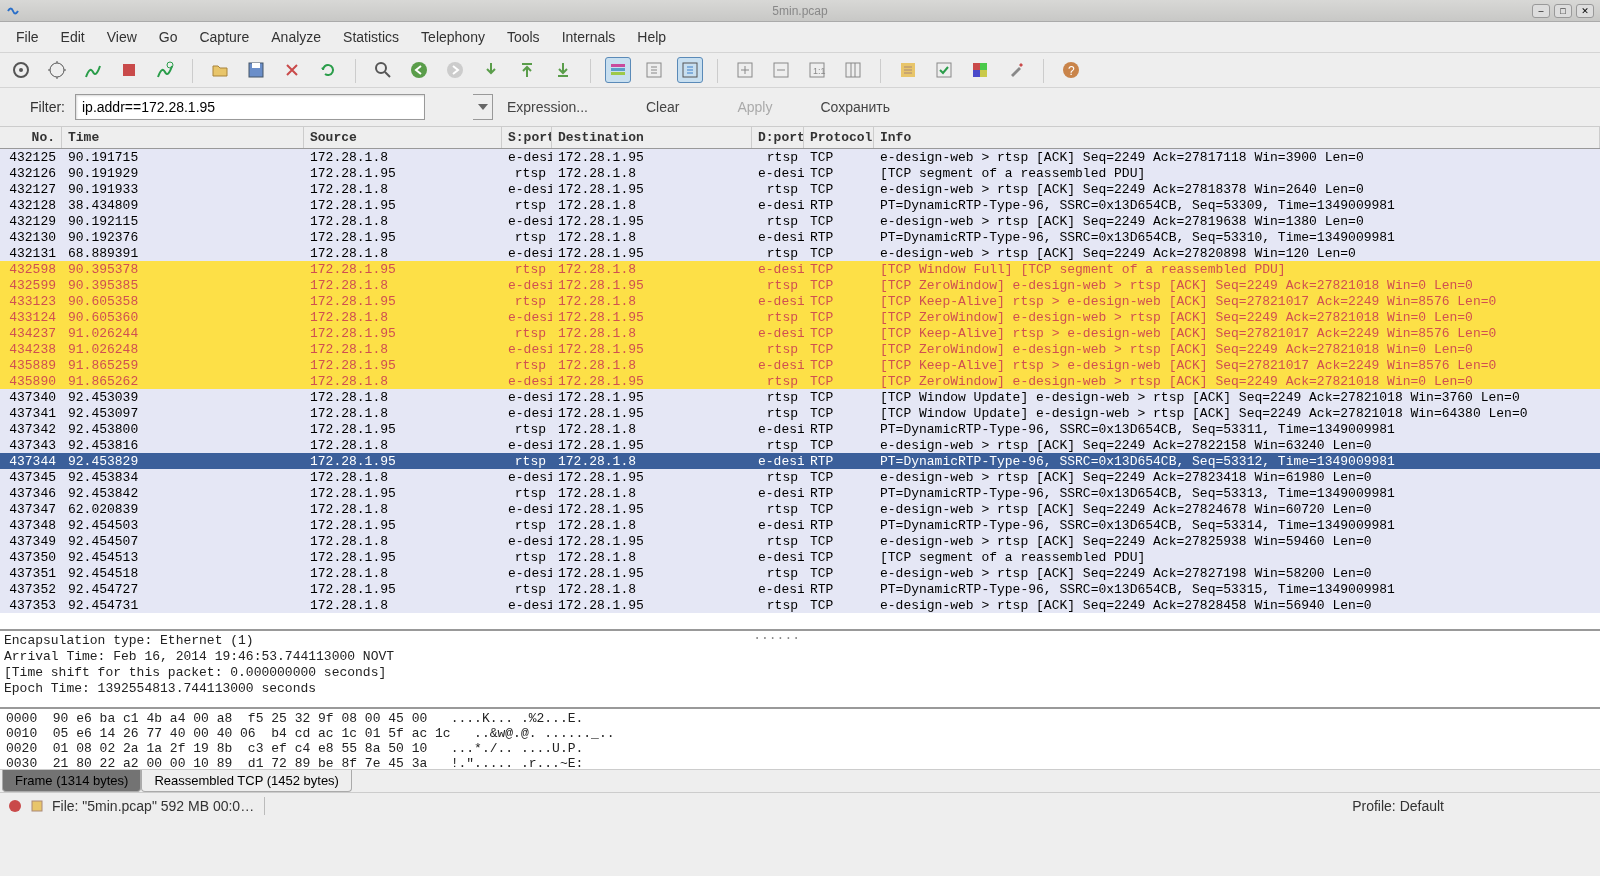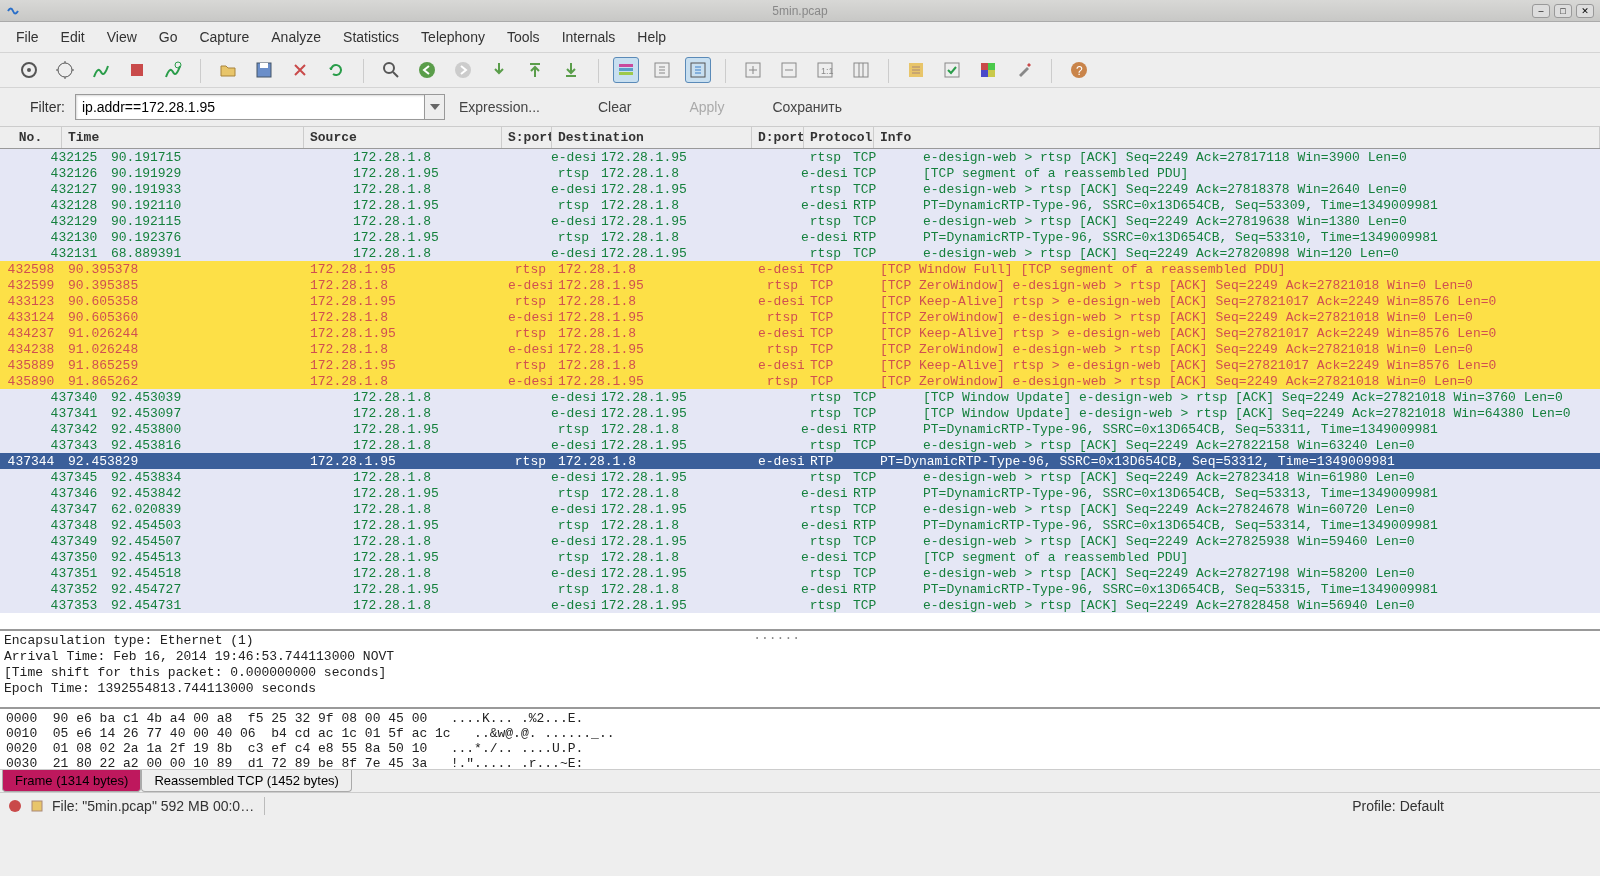--- a/index.html
+++ b/index.html
@@ -6,53 +6,53 @@
 body { font-family: "Liberation Sans", Arial, sans-serif; font-size: 13px; background: #eeeeee; overflow: hidden; width: 1600px; height: 876px; }
 .window { width: 100%; height: 100%; display: flex; flex-direction: column; }
 .titlebar { background: linear-gradient(#d8d8d6,#c8c8c6); height: 22px; display: flex; align-items: center; border-bottom: 1px solid #aaa; position: relative; }
 .titlebar-title { position: absolute; left: 50%; transform: translateX(-50%); color: #888; font-size: 12px; }
 .titlebar-left { display:flex; align-items:center; gap:4px; padding-left:6px;}
 .titlebar-buttons { margin-left: auto; display: flex; gap: 4px; padding-right: 6px; }
 .win-btn { width: 18px; height: 14px; border: 1px solid #999; background: #ddd; font-size: 9px; display:flex; align-items:center; justify-content:center; cursor:pointer; border-radius:3px;}
 .app-icon-sm { width: 14px; height: 14px; }
 .menubar { background: #eeeeee; padding: 4px 6px; display: flex; gap: 2px; border-bottom: 1px solid #d4d4d4; }
 .menu-item { padding: 3px 10px; cursor: pointer; font-size: 14px; color: #333; }
-.toolbar { background: #eeeeee; padding: 4px 16px; display: flex; align-items: flex-end; gap: 10px; border-bottom: 1px solid #d4d4d4; }
+.toolbar { background: #eeeeee; padding: 4px 8px; display: flex; align-items: flex-end; gap: 10px; border-bottom: 1px solid #d4d4d4; }
 .tool-btn { width: 26px; height: 26px; border: none; background: transparent; cursor: pointer; display: flex; align-items: center; justify-content: center; border-radius: 3px; }
 .tool-btn.active{background:#c8dff0;border:1px solid #5a8ab8;}
 .tool-sep { width: 1px; height: 24px; background: #ccc; margin: 0 4px; }
 .filterbar { background: #eeeeee; padding: 6px 30px; display: flex; align-items: center; gap: 10px; border-bottom: 1px solid #ccc; }
 .filter-label { font-size: 14px; color: #333; }
-.filter-input-wrap { position: relative; display:flex; }
+.filter-input-wrap { position: relative; display:flex;gap:48px; }
 .filter-input { width: 350px; padding: 4px 20px 4px 6px; font-size: 14px; border: 1px solid #999; background: #fff; box-shadow: inset 1px 1px 2px rgba(0,0,0,.15);}
 .filter-dd { width: 20px; border: 1px solid #999; border-left: none; background: #eee; display:flex;align-items:center;justify-content:center; cursor:pointer;}
 .filter-action { color: #444; cursor: pointer; font-size: 14px; padding:0 4px;}
 .filter-action.disabled { color: #aaa; }
 .packet-headers { background: #eeeeee; border-bottom: 1px solid #999; display: flex; font-family: "Liberation Mono", monospace; font-size: 13px; font-weight: bold; color: #333; height: 22px; align-items: center; }
 .packet-headers > div { padding: 3px 6px; border-right: 1px solid #ccc; white-space: nowrap; overflow: hidden; }
 .packet-list { height: 480px; overflow-y: auto; background: #fff; font-family: "Liberation Mono", monospace; font-size: 13px; }
 .pkt-row { display: flex; height: 16px; align-items: center; white-space: nowrap; }
 .pkt-row > div { padding: 0 6px; overflow: hidden; }
-.pkt-row.normal { background: #e5e7f5; color: #15803d; padding-left: 43px; }
+.pkt-row.normal { background: #e5e7f5; color: #000000; }
 .pkt-row.dark { background: #fde047; color: #d05050; }
 .pkt-row.selected { background: #3b5f9a; color: #fff; }
-.col-no { width: 62px; text-align: center; }
+.col-no { width: 62px; text-align: right; }
 .col-time { width: 242px; }
 .col-src { width: 198px; }
 .col-sport { width: 50px; text-align: right; }
 .col-dst { width: 200px; }
 .col-dport { width: 52px; text-align: right; }
 .col-proto { width: 70px; }
 .col-info { flex: 1; }
 .detail-pane { height: 80px; overflow: hidden; background: #fff; border-top: 2px solid #999; border-bottom: 2px solid #999; font-family: "Liberation Mono", monospace; font-size: 13px; padding: 2px 4px; color: #222; line-height: 16px; position:relative;}
 .detail-pane .dots{position:absolute;top:0;right:50%;color:#888;}
 .hex-pane { height: 60px; overflow: hidden; background: #fff; font-family: "Liberation Mono", monospace; font-size: 13px; padding: 2px 6px; color: #222; line-height: 15px; white-space: pre; }
 .tabs { display: flex; background: #eeeeee; border-top: 1px solid #ccc; padding-left:2px; }
 .tab { padding: 3px 12px; font-size: 13px; border: 1px solid #aaa; border-top:none; background: #eee; cursor: pointer; margin-right: 0px; border-radius:0 0 4px 4px;}
-.tab.active { background: #be185d; }
+.tab.active { background: #737373; }
 .statusbar { background: #eeeeee; padding: 4px 8px; display: flex; align-items: center; gap: 8px; font-size: 14px; color: #333; border-top: 1px solid #ccc; height:26px;}
 .statusbar .sep{width:1px;height:18px;background:#bbb;margin:0 2px;}
 .st-icon{width:14px;height:14px;}
 svg{display:block}
 </style>
 </head>
 <body>
 
 <div class="window">
   <div class="titlebar">
@@ -308,21 +308,21 @@
         <div class="col-time">90.191933</div>
         <div class="col-src">172.28.1.8</div>
         <div class="col-sport">e-desi</div>
         <div class="col-dst">172.28.1.95</div>
         <div class="col-dport">rtsp</div>
         <div class="col-proto">TCP</div>
         <div class="col-info">e-design-web &gt; rtsp [ACK] Seq=2249 Ack=27818378 Win=2640 Len=0</div>
       </div>
       <div class="pkt-row normal">
         <div class="col-no">432128</div>
-        <div class="col-time">90.192110</div>
+        <div class="col-time">38.434809</div>
         <div class="col-src">172.28.1.95</div>
         <div class="col-sport">rtsp</div>
         <div class="col-dst">172.28.1.8</div>
         <div class="col-dport">e-desi</div>
         <div class="col-proto">RTP</div>
         <div class="col-info">PT=DynamicRTP-Type-96, SSRC=0x13D654CB, Seq=53309, Time=1349009981</div>
       </div>
       <div class="pkt-row normal">
         <div class="col-no">432129</div>
         <div class="col-time">90.192115</div>

